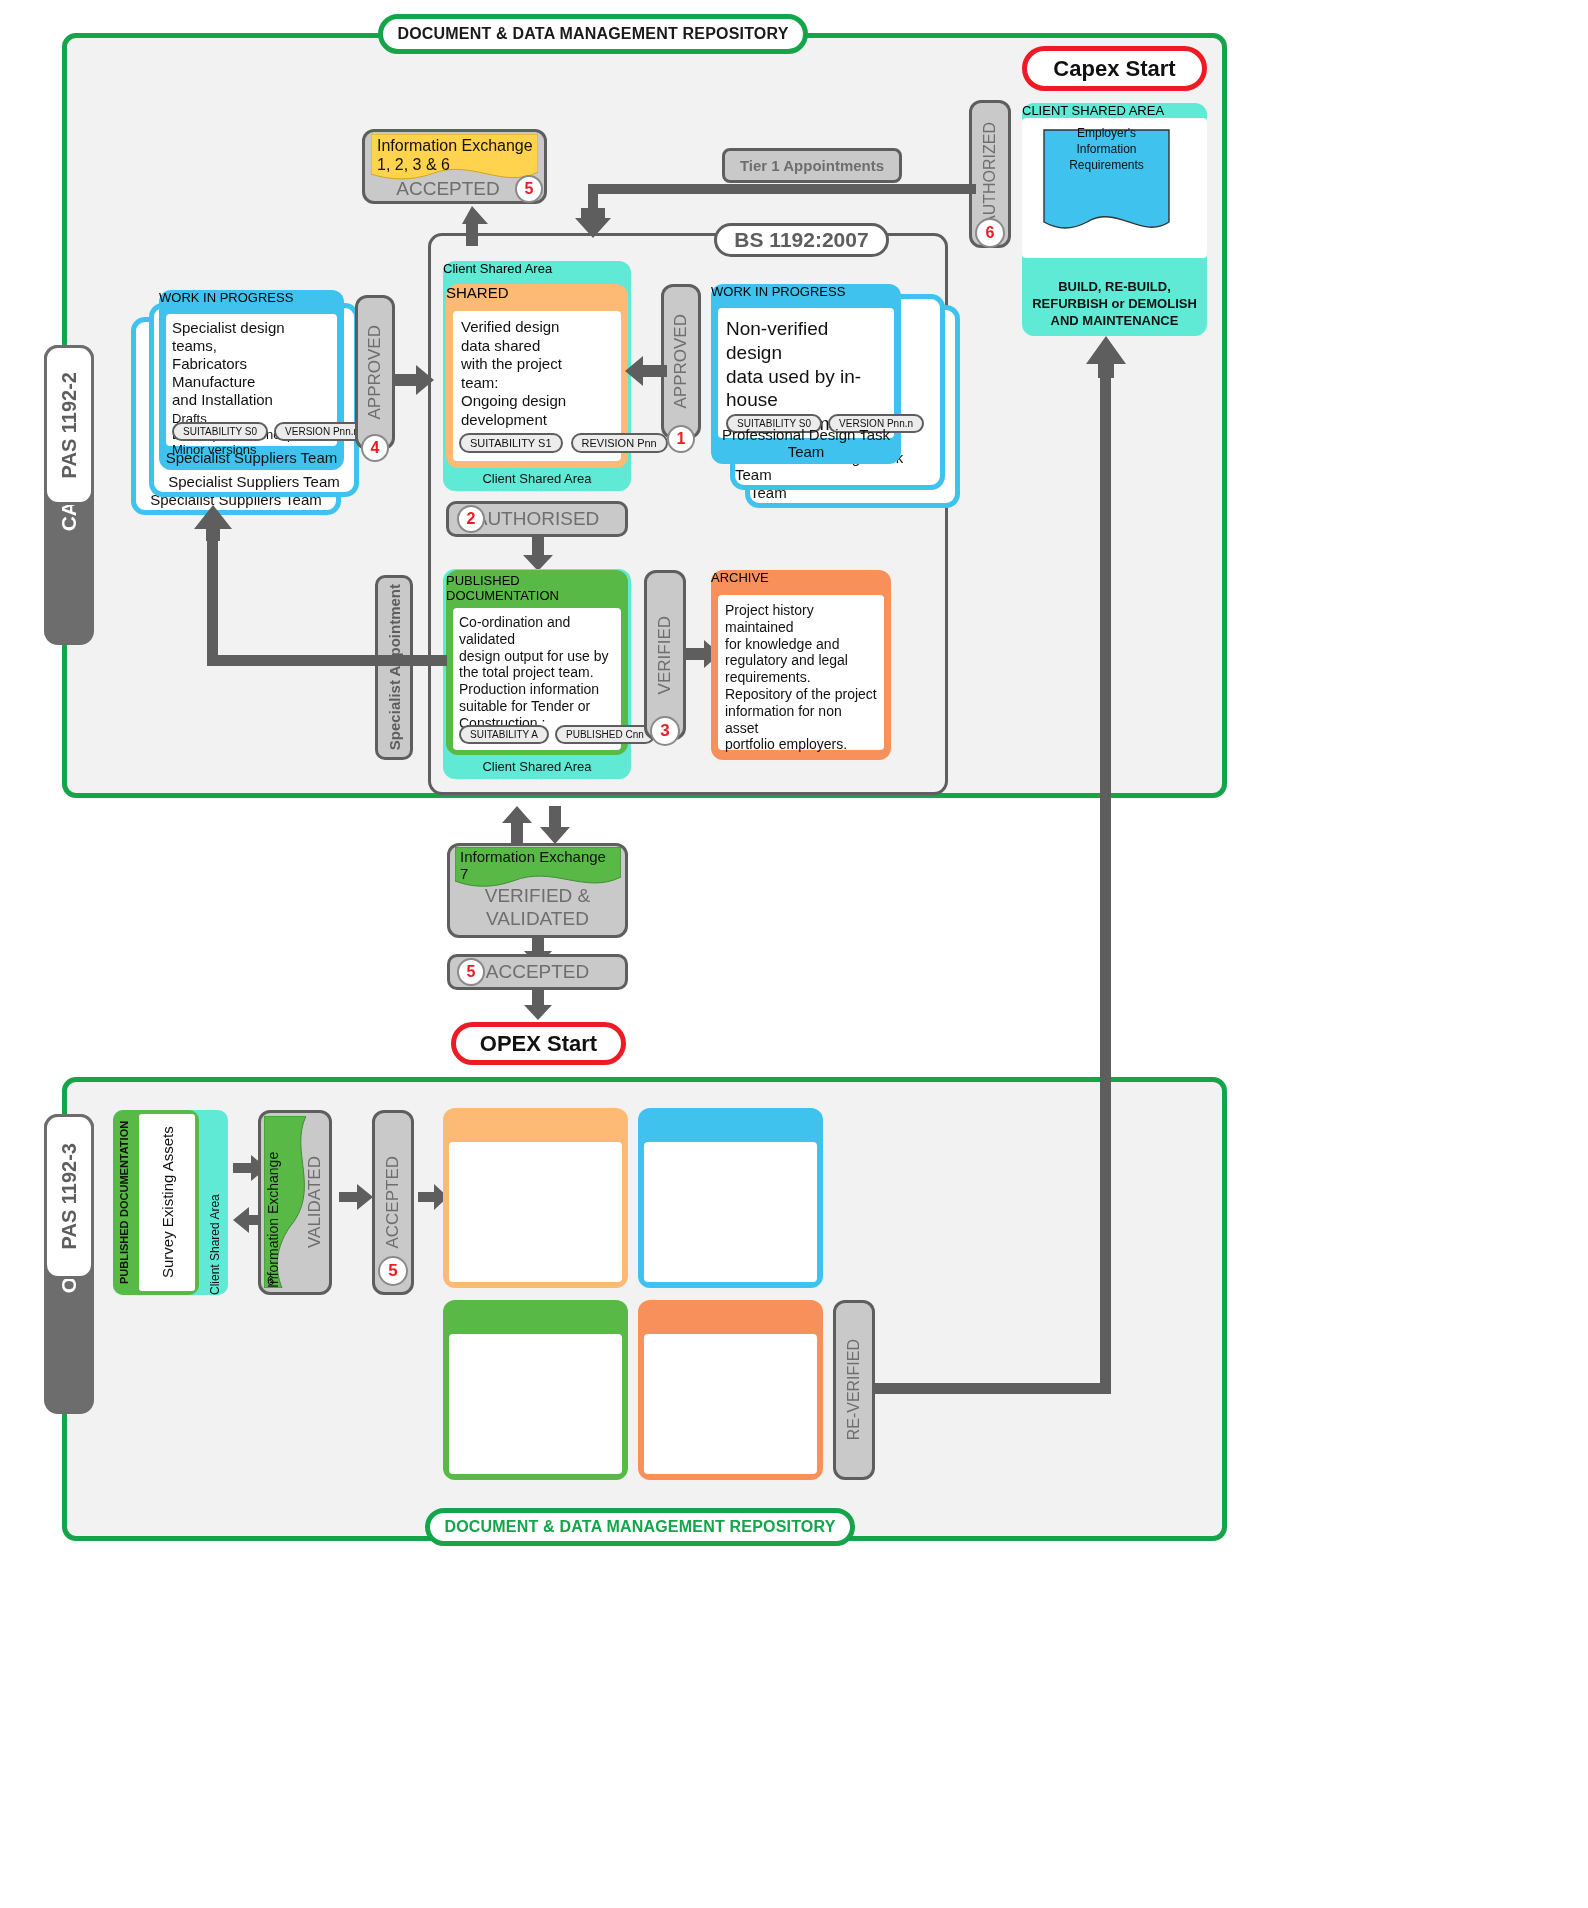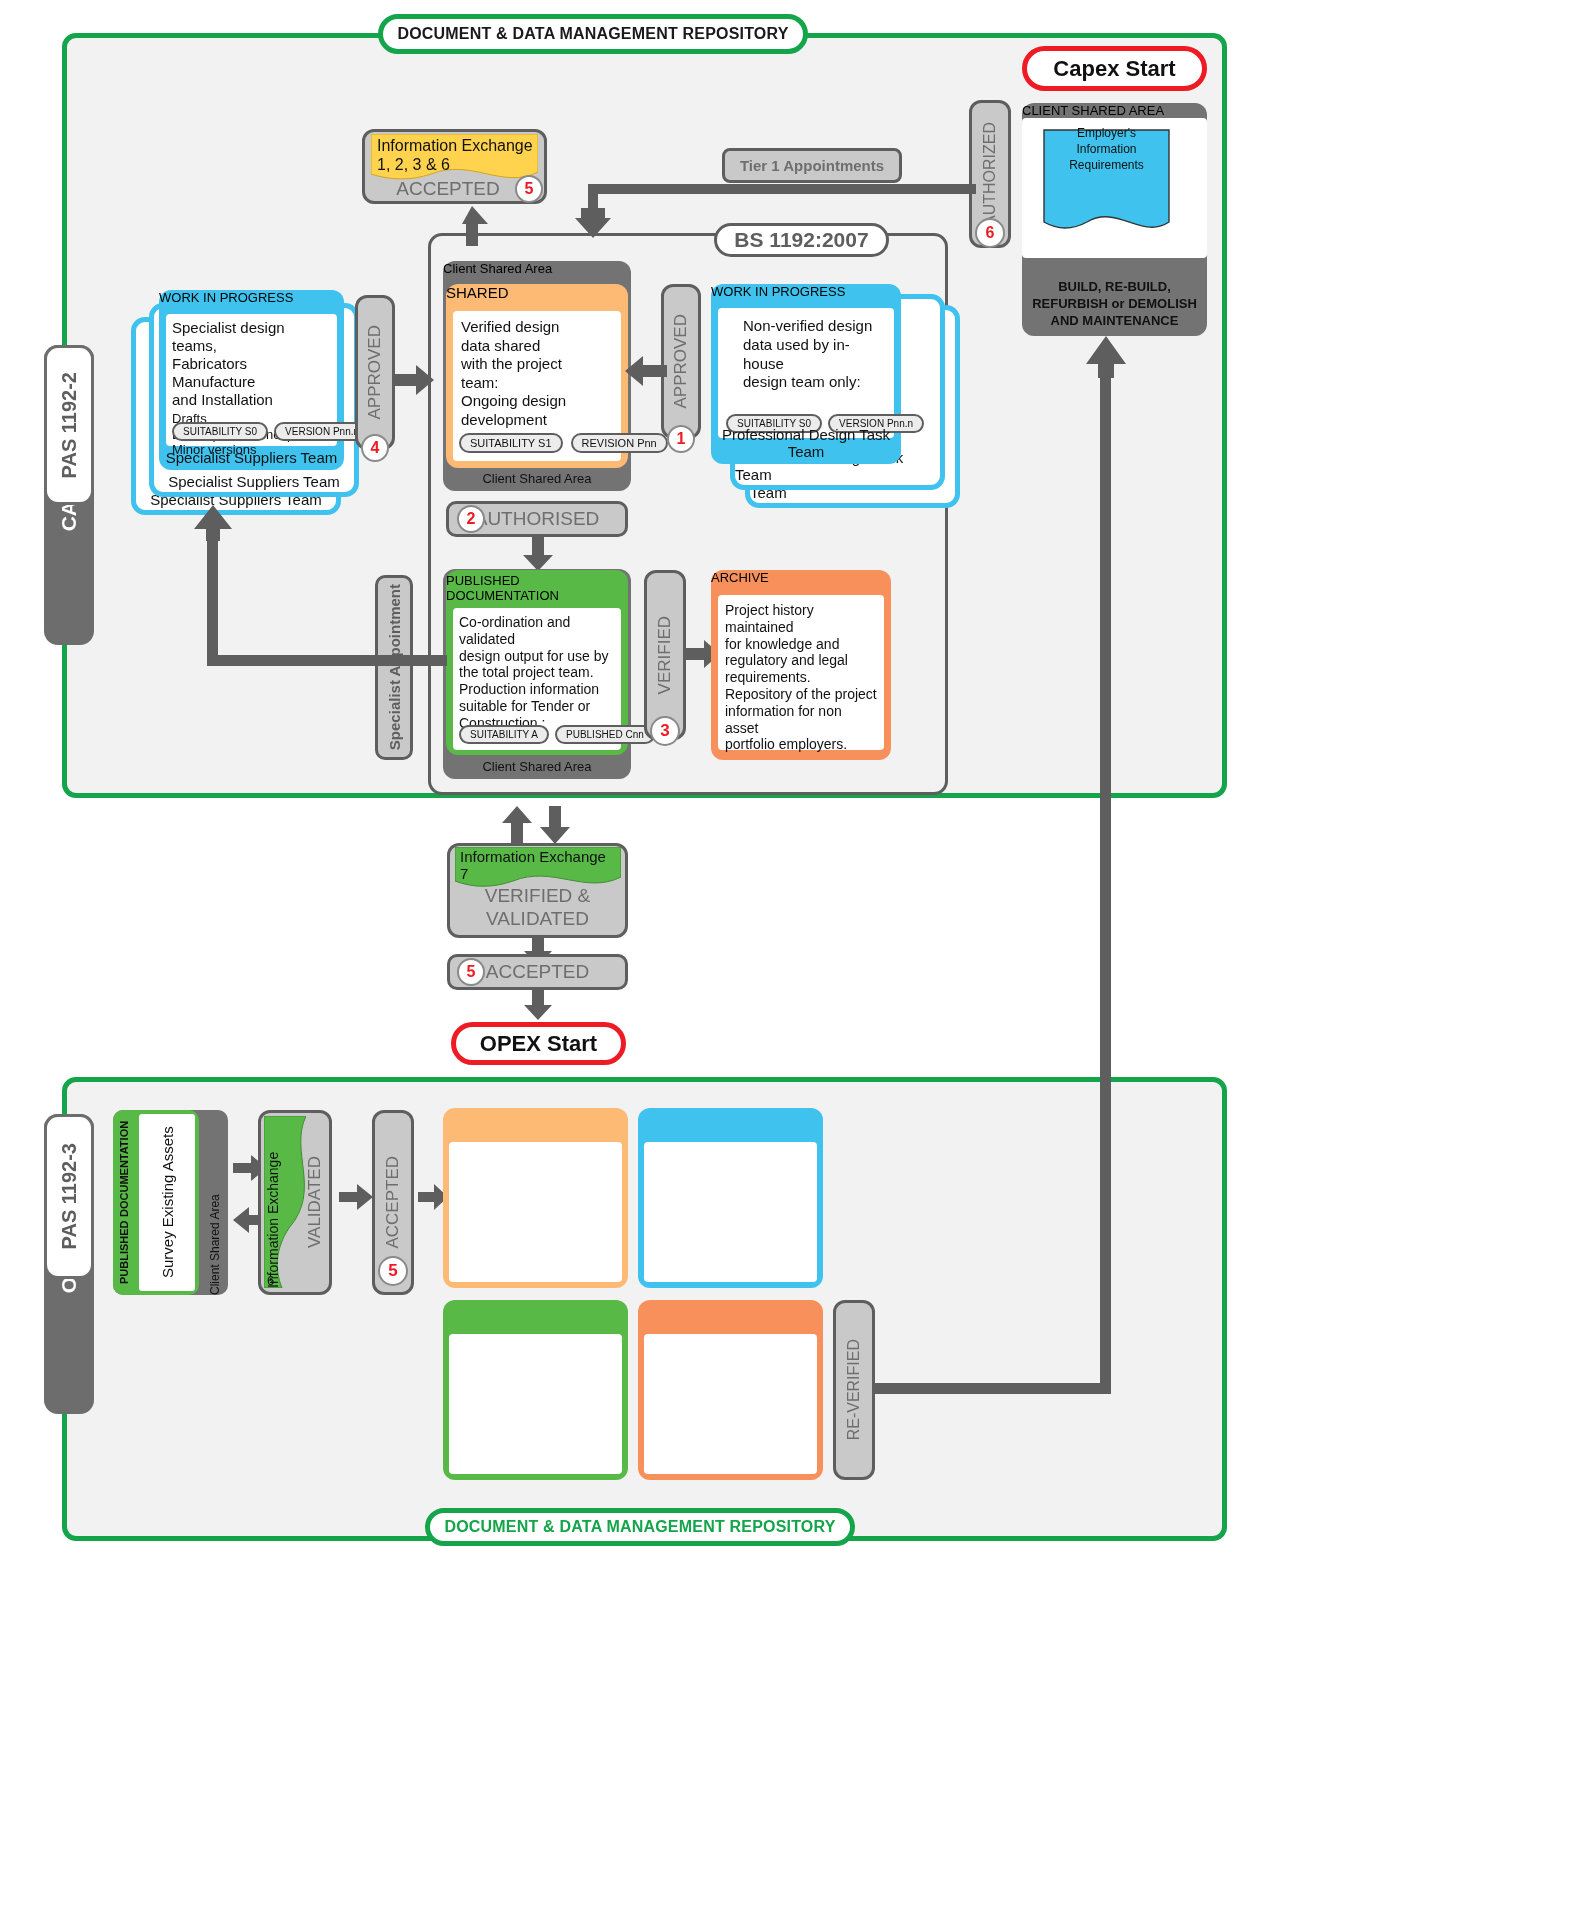--- a/index.html
+++ b/index.html
@@ -35,21 +35,21 @@
   
   .dark-tab{
     background:#6d6d6d;border-radius:14px;color:#ffffff;
     display:flex;align-items:center;justify-content:center;font-weight:bold;
   }
   .white-tab{
     background:#ffffff;border:3px solid #6d6d6d;border-radius:14px;color:#5e5e5e;
     display:flex;align-items:center;justify-content:center;font-weight:bold;
   }
 
-  .c-pink{background:#737373;}
+  .c-pink{background:#5eead4;}
   .c-yellow{background:#fdba74;}
   .c-blue{background:#3fc3ee;}
   .c-green{background:#58b947;}
   .c-orange{background:#f8905b;}
 
   .chips{position:absolute;bottom:6px;left:8px;display:flex;gap:8px;}
   .chip{
     border:2px solid #5e5e5e;border-radius:999px;background:#ececec;
     font-size:11px;color:#111;padding:2px 9px;white-space:nowrap;
   }
@@ -204,21 +204,21 @@
 
   <div class="abs stack" style="left:745px;top:305px;width:215px;height:203px;">
     <span>Professional Design Task Team</span>
   </div>
   <div class="abs stack" style="left:730px;top:294px;width:215px;height:196px;">
     <span>Professional Design Task Team</span>
   </div>
   <div class="abs c-blue" style="left:711px;top:284px;width:190px;height:180px;border-radius:12px;">
     <div class="hdr" style="font-size:13px;">WORK IN PROGRESS</div>
     <div class="abs" style="left:7px;top:24px;width:176px;height:130px;background:#fff;border-radius:4px;">
-      <div style="padding:9px 8px 0 25px;font-size:15px;line-height:1.25;color:#111;">
+      <div style="padding:9px 8px 0 8px;font-size:19px;line-height:1.25;color:#111;">
         <div>Non-verified design</div>
         <div>data used by in-house</div>
         <div>design team only:</div>
       </div>
       <div class="chips" style="bottom:5px;left:8px;gap:6px;">
         <span class="chip" style="font-size:10px;">SUITABILITY S0</span>
         <span class="chip" style="font-size:10px;">VERSION Pnn.n</span>
       </div>
     </div>
     <div class="abs" style="left:0;bottom:4px;width:190px;text-align:center;font-size:15px;color:#111;">Professional Design Task Team</div>

